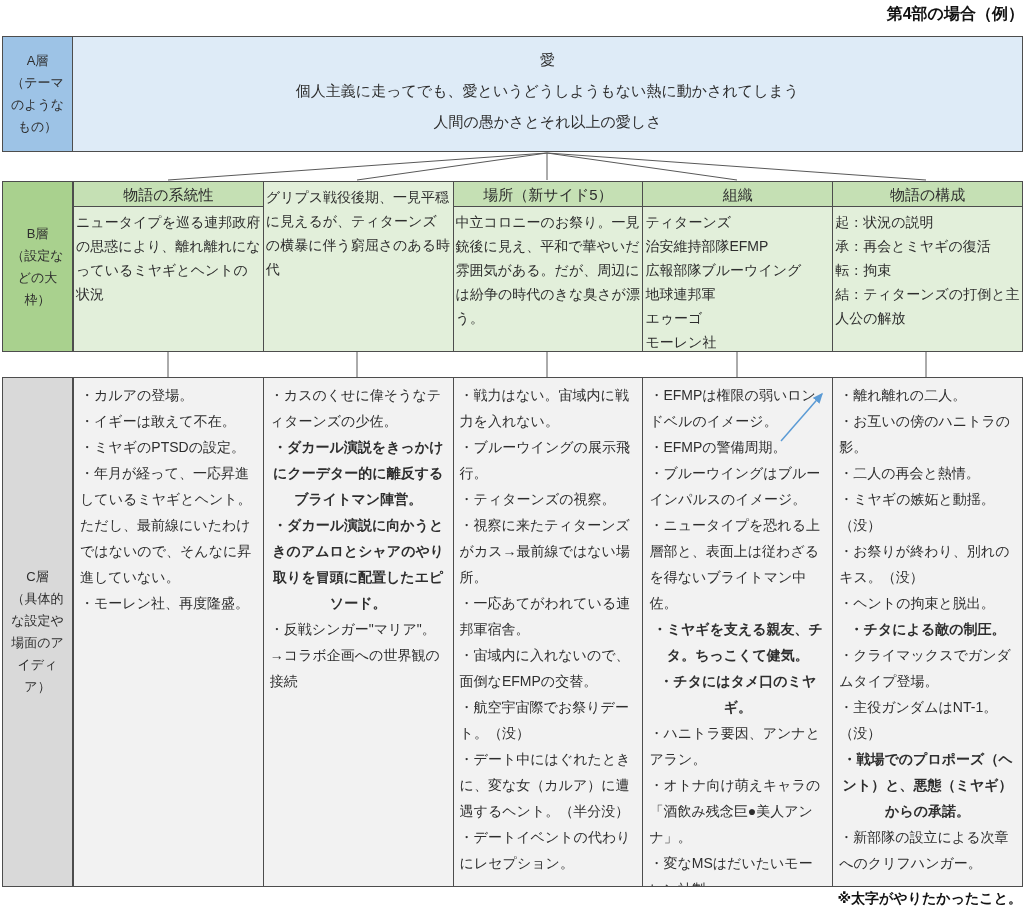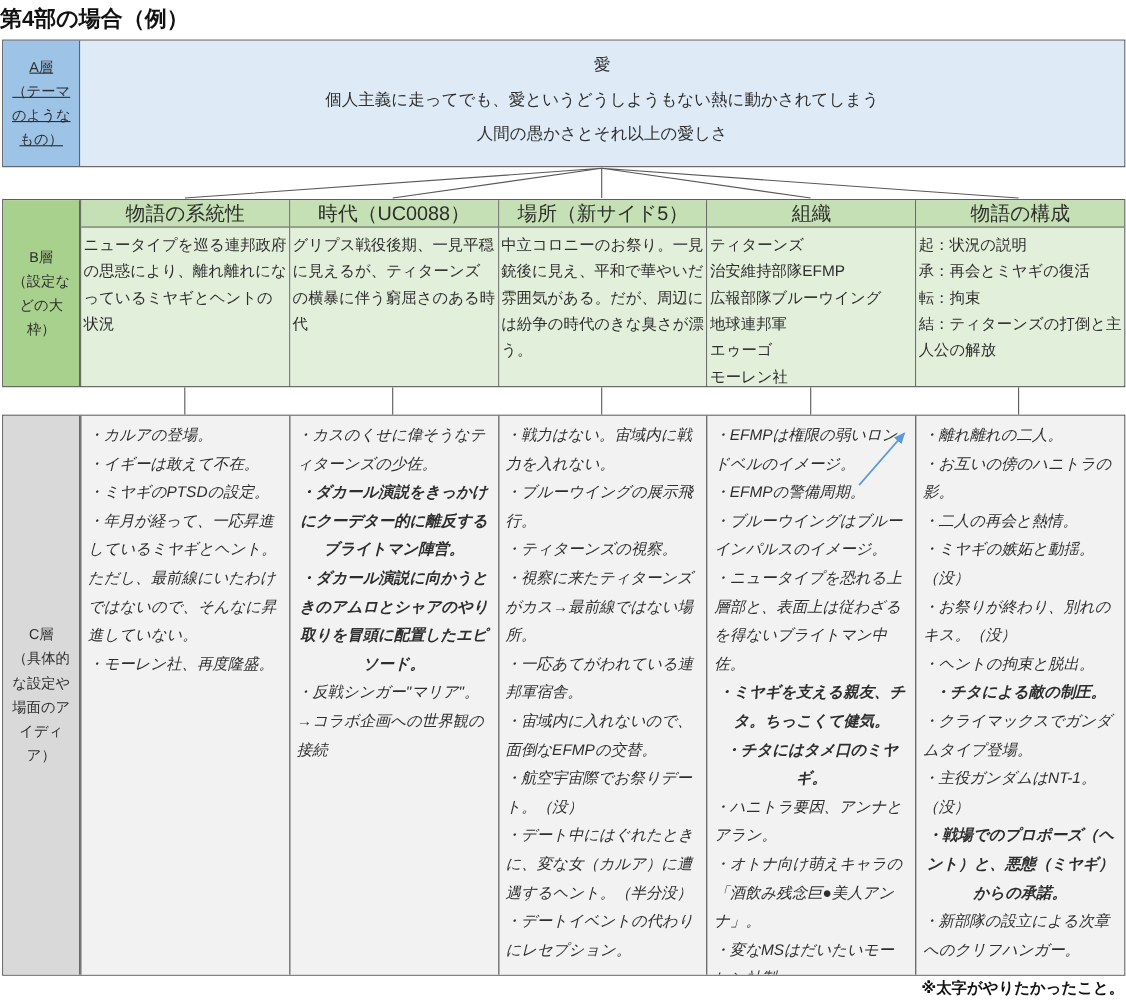--- a/index.html
+++ b/index.html
@@ -4,45 +4,45 @@
 <style>
   :root{
     --a-label:#9DC3E6; --a-content:#DEEBF7;
     --b-label:#A9D18E; --b-header:#C5E0B4; --b-content:#E2EFDA;
     --c-label:#D9D9D9; --c-content:#F2F2F2;
     --border:#4d4d4d; --line:#595959; --arrow:#5B9BD5; --text:#2e2e2e;
   }
   html,body{margin:0;padding:0;background:#fff;}
   body{font-family:"Liberation Sans","DejaVu Sans",sans-serif;color:var(--text);}
   .page{position:relative;width:1024px;height:913px;background:#fff;overflow:hidden;}
-  .title{position:absolute;top:4px;left:0;width:100%;text-align:left;
-         font-size:20px;font-weight:700;color:#111;}
+  .title{position:absolute;top:4px;left:0;width:100%;text-align:right;
+         font-size:16px;font-weight:700;color:#111;}
   .table{position:absolute;left:2px;top:36px;width:1021px;}
   .row{display:flex;border:1px solid var(--border);box-sizing:border-box;}
   .row-a{height:116px;}
   .row-b{height:171px;}
   .row-c{height:510px;}
   .label{width:70px;flex:0 0 70px;border-right:1px solid var(--border);
          display:flex;align-items:center;justify-content:center;text-align:center;
          white-space:pre-line;font-size:13px;line-height:22px;box-sizing:border-box;}
-  .label-a{background:var(--a-label);text-decoration:underline;}
+  .label-a{background:var(--a-label);}
   .label-b{background:var(--b-label);}
   .label-c{background:var(--c-label);}
   .content-a{flex:1;background:var(--a-content);text-align:center;white-space:pre-line;
              font-size:15px;line-height:31px;padding-top:7px;box-sizing:border-box;}
   .bcol{flex:1;display:flex;flex-direction:column;border-left:1px solid var(--border);box-sizing:border-box;min-width:0;}
   .bcol:first-of-type{border-left:none;}
   .bhead{height:25px;flex:0 0 25px;line-height:25px;text-align:center;background:var(--b-header);
-         border-bottom:1px solid var(--border);font-size:18px;box-sizing:border-box;}
+         border-bottom:1px solid var(--border);font-size:15px;box-sizing:border-box;}
   .bbody{flex:1;background:var(--b-content);padding:3px 2px;font-size:14px;line-height:24px;
          white-space:pre-line;overflow:hidden;box-sizing:border-box;}
   .ccol{flex:1;border-left:1px solid var(--border);background:var(--c-content);
         padding:4px 6px 0 6px;font-size:14px;line-height:26px;overflow:hidden;box-sizing:border-box;min-width:0;}
   .ccol:first-of-type{border-left:none;}
-  .c-item{margin:0;font-style:italic;}
+  .c-item{margin:0;}
   .c-item.bold{font-weight:700;text-align:center;}
   .connector{display:block;}
   .arrow-overlay{position:absolute;left:0;top:0;pointer-events:none;z-index:5;}
   .footer{margin-top:2px;text-align:right;padding-right:6px;font-size:14px;font-weight:700;color:#111;}
 </style>
 </head>
 <body>
 
 <div class="page">
   <div class="title">第4部の場合（例）</div>
@@ -66,21 +66,20 @@
     <div class="row row-b">
       <div class="label label-b">B層
 （設定な
 どの大
 枠）</div>
       <div class="bcol">
         <div class="bhead">物語の系統性</div>
         <div class="bbody">ニュータイプを巡る連邦政府の思惑により、離れ離れになっているミヤギとヘントの状況</div>
       </div>
       <div class="bcol">
-        <div class="bhead">時代（UC0088）</div>
         <div class="bbody">グリプス戦役後期、一見平穏に見えるが、ティターンズの横暴に伴う窮屈さのある時代</div>
       </div>
       <div class="bcol">
         <div class="bhead">場所（新サイド5）</div>
         <div class="bbody">中立コロニーのお祭り。一見銃後に見え、平和で華やいだ雰囲気がある。だが、周辺には紛争の時代のきな臭さが漂う。</div>
       </div>
       <div class="bcol">
         <div class="bhead">組織</div>
         <div class="bbody">ティターンズ
 治安維持部隊EFMP

